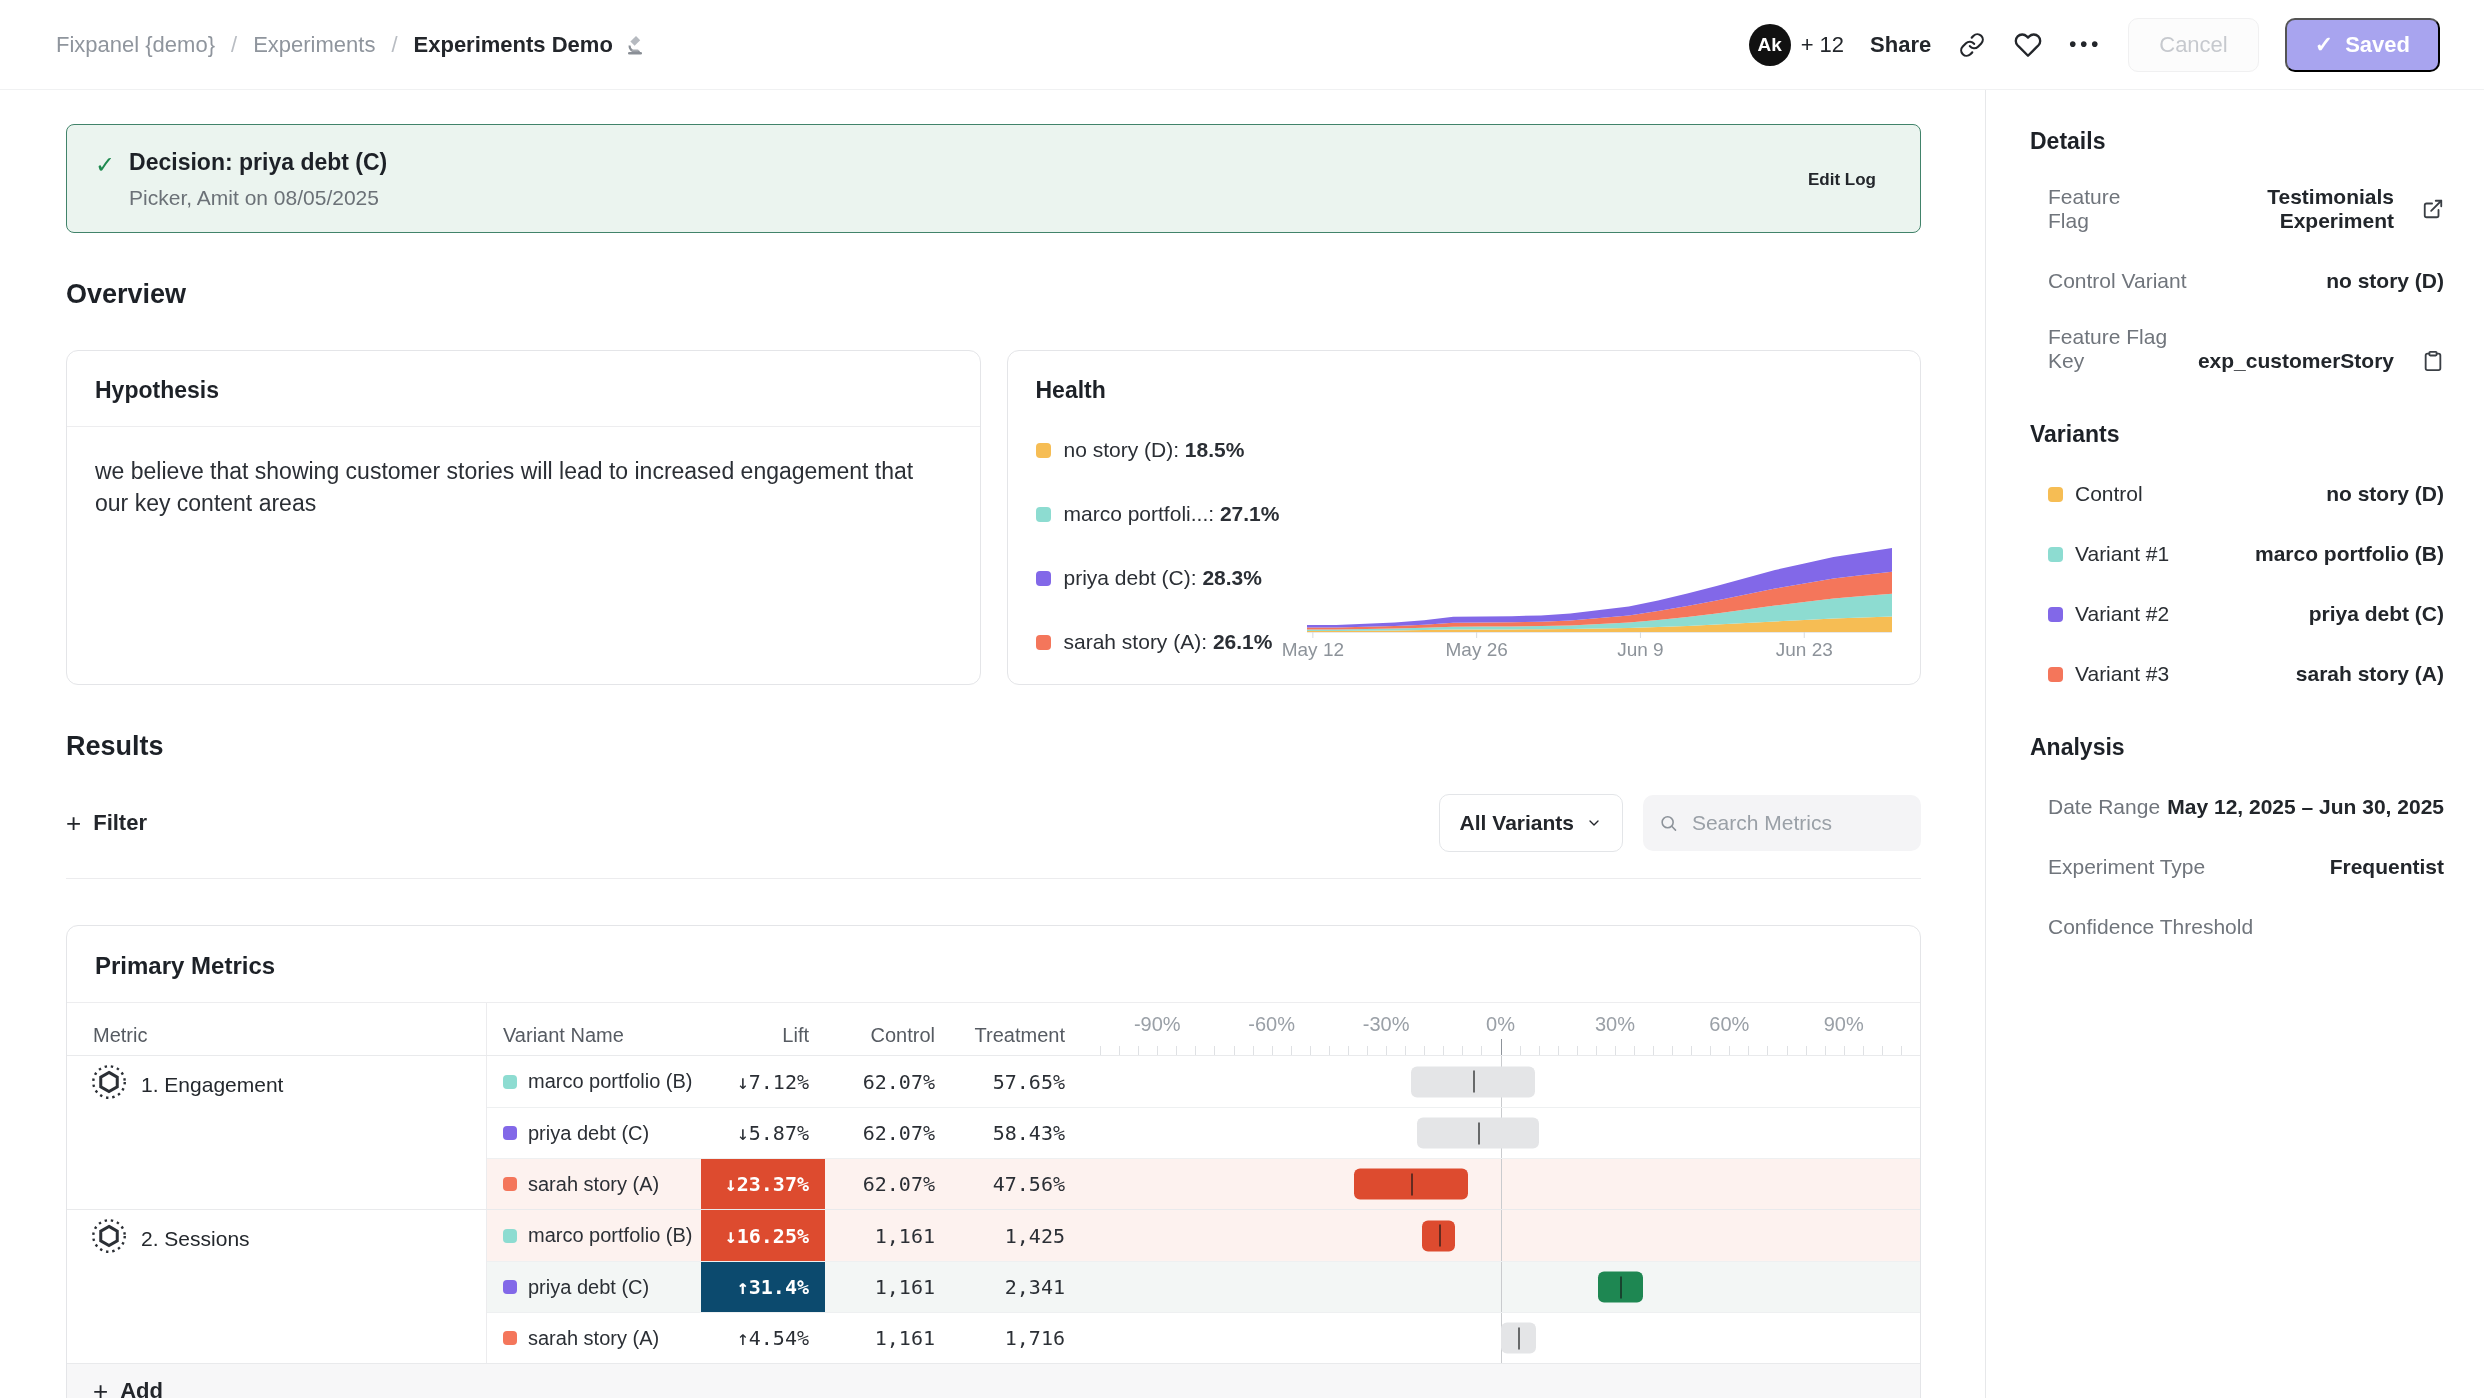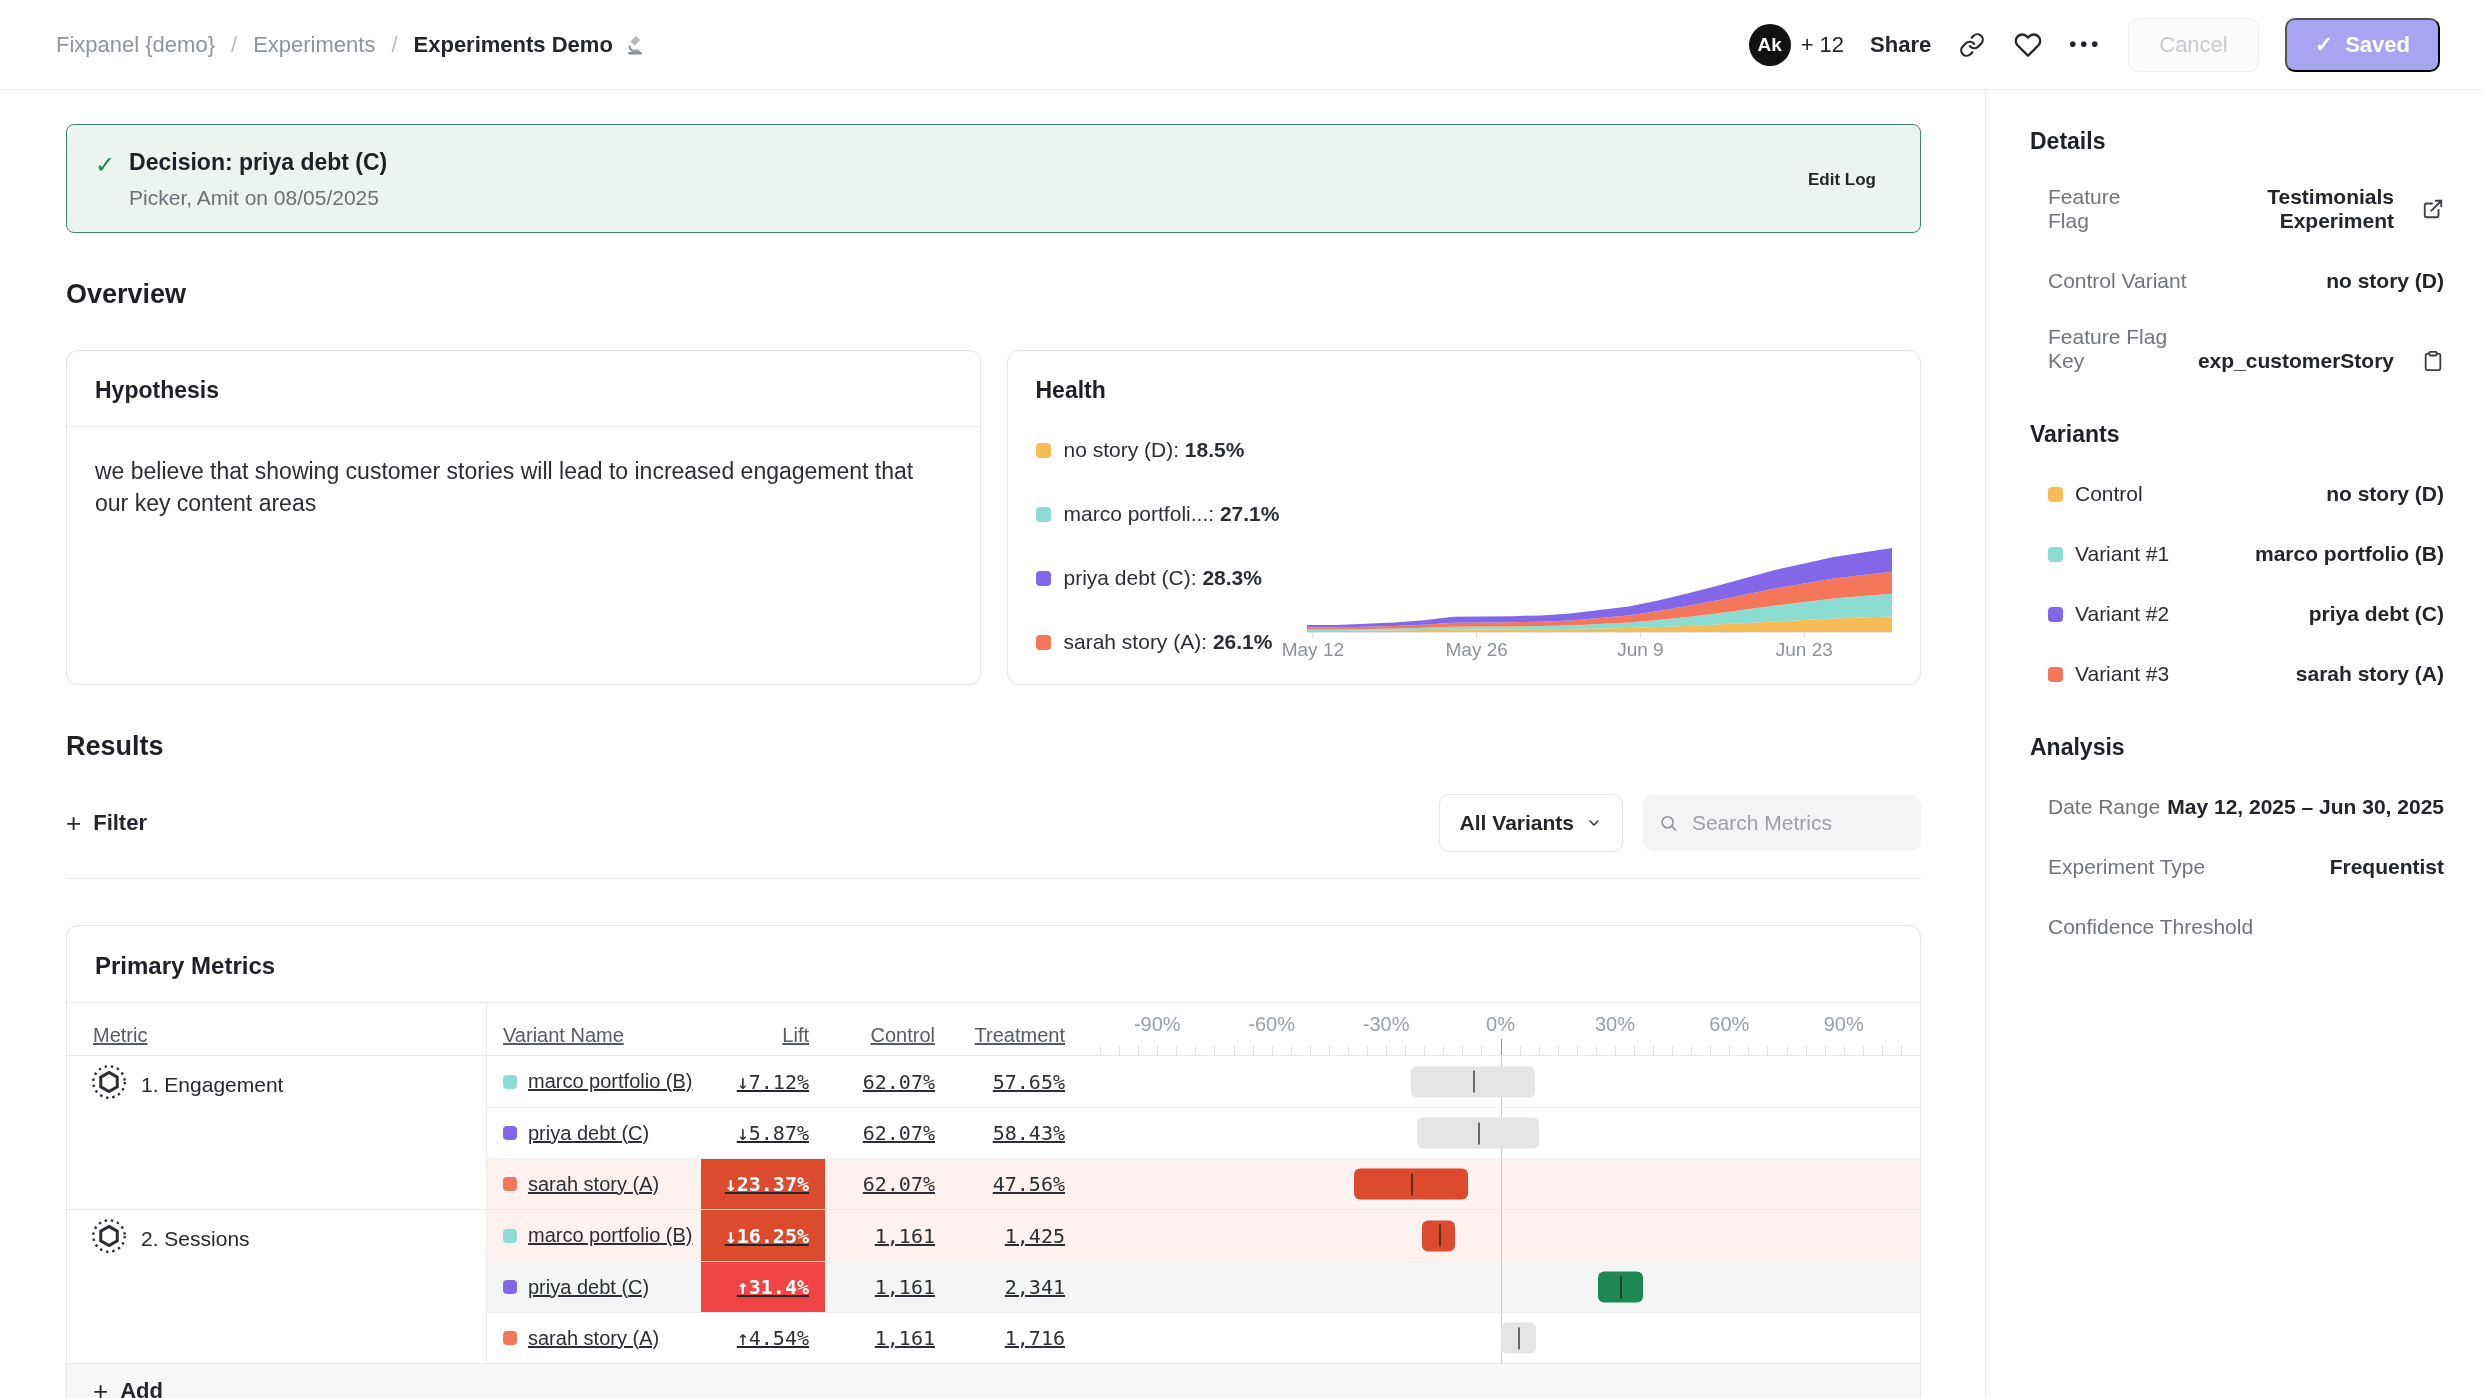--- a/index.html
+++ b/index.html
@@ -62,21 +62,21 @@
   .c-metric{padding-left:26px;border-right:1px solid #ececee;}
   .c-variant{padding-left:16px;}
   .c-num{justify-content:flex-end;padding-right:16px;}
   .axis-cell{position:relative;padding:0!important;}
   .axis-label{position:absolute;top:10px;transform:translateX(-50%);color:#9aa0a7;font-size:20px;}
   .tick{position:absolute;bottom:0;width:1px;height:9px;background:#dfe1e4;}
   .tick.zero{height:16px;background:#8d939a;}
   .group{display:grid;grid-template-columns:420px 214px 124px 126px 130px 1fr;border-bottom:1px solid #e9eaec;}
   .metric-cell{grid-row:1/span 3;border-right:1px solid #ececee;display:flex;align-items:flex-start;gap:14px;padding:8px 0 0 24px;}
   .metric-label{font-size:21px;color:#24282d;margin-top:9px;}
-  .cell{box-sizing:border-box;text-decoration:underline;}
+  .cell{box-sizing:border-box;}
   .drow{height:51px;display:flex;align-items:center;font-size:20px;position:relative;}
   .rt{border-top:1px solid #eef0f1;}
   .variant-cell{padding-left:16px;gap:11px;color:#2b2f35;}
   .vswatch{width:14px;height:14px;border-radius:4px;flex:none;}
   .mono{font-family:"DejaVu Sans Mono",monospace;font-size:20px;color:#2b2f35;}
   .num-cell{justify-content:flex-end;padding-right:16px;}
   .lift-cell{justify-content:flex-end;padding:0;}
   .lift-plain{padding-right:16px;}
   .chip{width:100%;height:100%;display:flex;align-items:center;justify-content:flex-end;padding-right:16px;box-sizing:border-box;color:#fff;font-weight:700;}
   .viz-cell{position:relative;}
@@ -365,21 +365,21 @@
                 <span class="zero-line"></span>
                 <div class="ci-bar" style="left: 40.6818%; width: 3.86364%; background: rgb(221, 75, 47);">
                   <span class="ci-marker" style="left: 50%;"></span>
                 </div>
               </div>
               <div class="cell drow variant-cell rt tint-gray">
                 <span class="vswatch" style="background: rgb(130, 104, 232);"></span>
                 <span>priya debt (C)</span>
               </div>
               <div class="cell drow lift-cell rt tint-gray">
-                <div class="chip mono" style="background: #ef4444;">↑31.4%</div>
+                <div class="chip mono" style="background: #0c4a6e;">↑31.4%</div>
               </div>
               <div class="cell drow num-cell mono rt tint-gray">1,161</div>
               <div class="cell drow num-cell mono rt tint-gray">2,341</div>
               <div class="cell drow viz-cell rt tint-gray">
                 <span class="zero-line"></span>
                 <div class="ci-bar" style="left: 61.5909%; width: 5.45455%; background: rgb(30, 135, 82);">
                   <span class="ci-marker" style="left: 49.1667%;"></span>
                 </div>
               </div>
               <div class="cell drow variant-cell rt">

